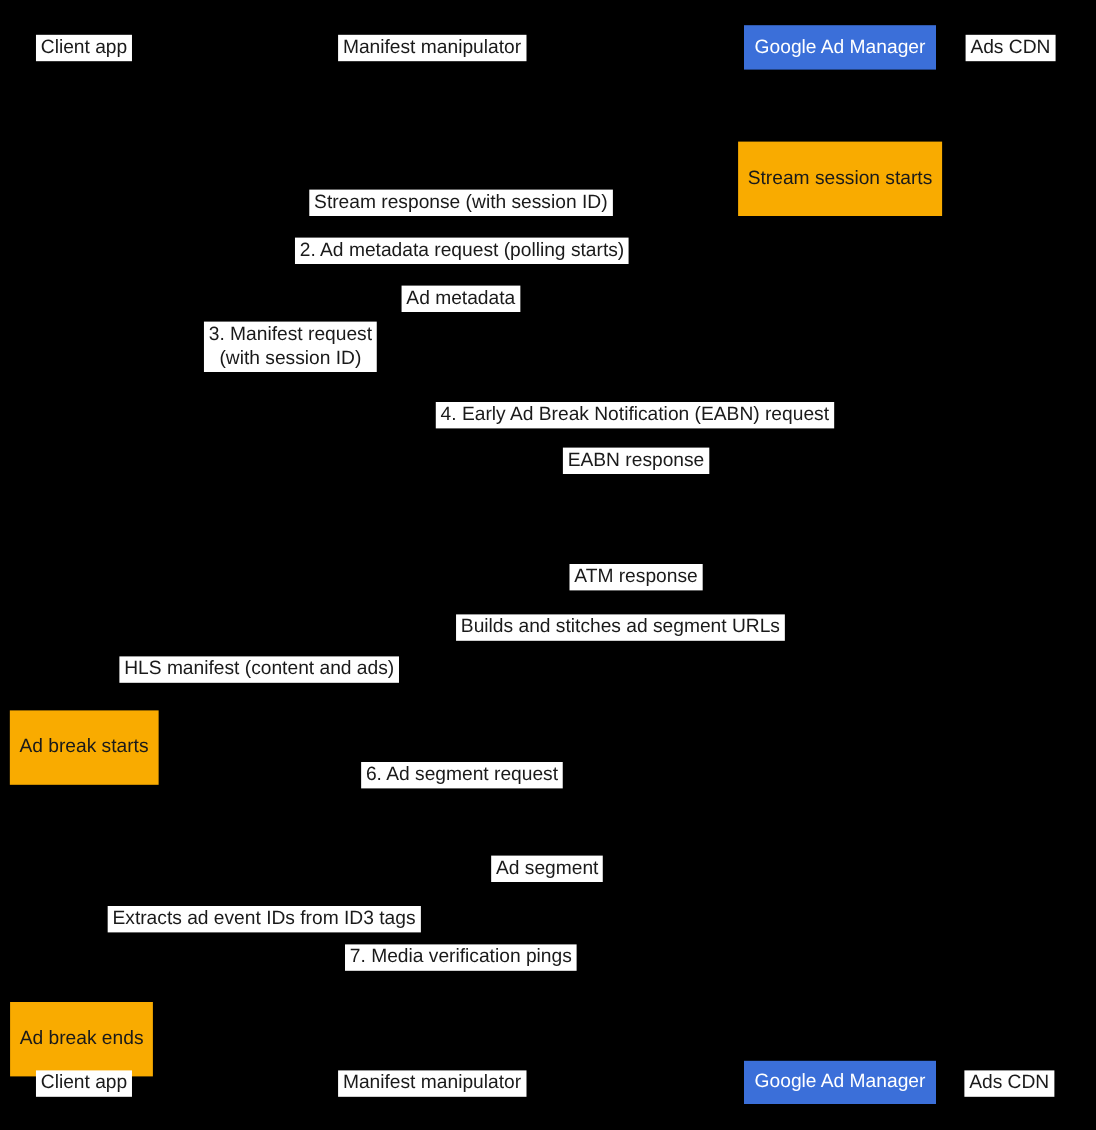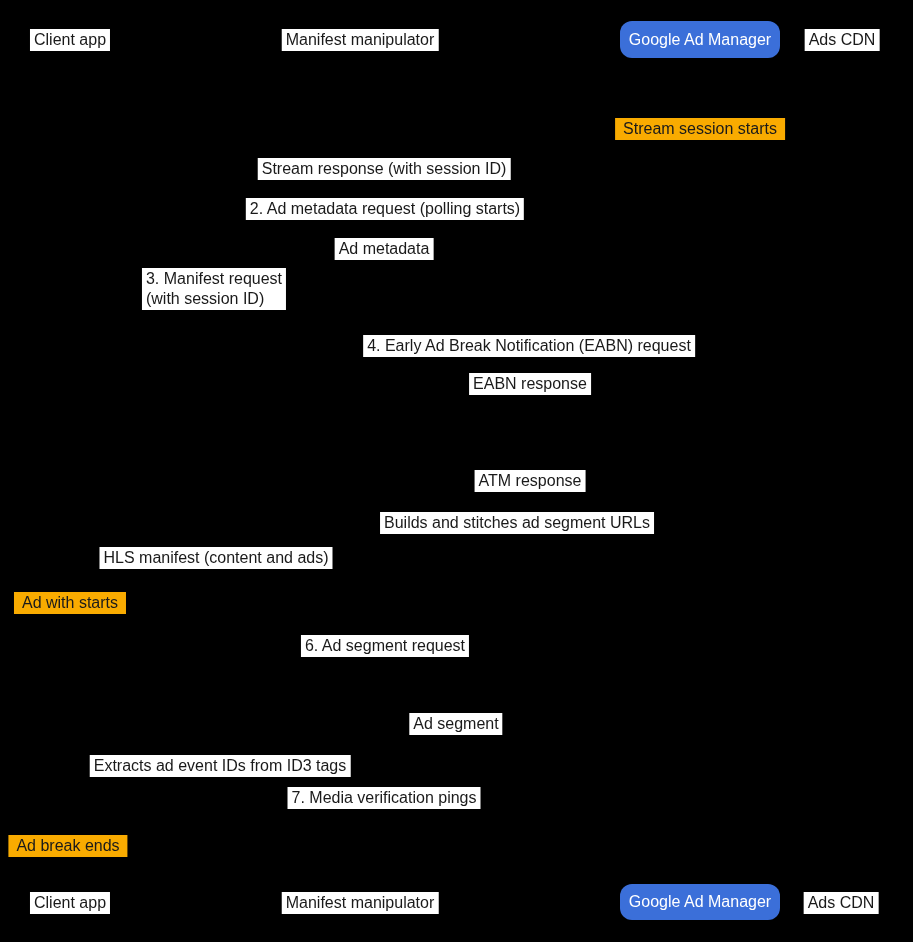--- a/index.html
+++ b/index.html
@@ -12,36 +12,36 @@
   }
   .lbl{
     position:absolute;
     transform:translateX(-50%);
     background:var(--label-bg,#fff);
     color:var(--label-text,#1a1a1a);
     font-size:16px;
     line-height:20px;
     padding:1px 4px;
     white-space:nowrap;
-    text-align:left;
+    text-align:center;
   }
-  .lbl.multi{white-space:normal;width:max-content;}
+  .lbl.multi{white-space:normal;width:max-content;margin-left:28px;}
   .lbl.multi span{display:block;}
   .note{
     background:var(--note-bg,#F9AB00);
     color:var(--label-text,#1a1a1a);
-    padding:1px 8px;
+    padding:21px 8px;
   }
   .gam{
     position:absolute;
     transform:translateX(-50%);
     width:160px;height:37px;
     background:var(--blue,#3B6FD9);
     color:var(--blue-text,#fff);
-    border-radius:12px;
+    border-radius:0;
     display:flex;align-items:center;justify-content:center;
     font-size:16px;
     white-space:nowrap;
   }
 </style>
 </head>
 <body>
 
 <div id="canvas">
 
@@ -68,21 +68,21 @@
 
   <div class="lbl" style="left:530px;top:373px">EABN response</div>
 
 
   <div class="lbl" style="left:530px;top:470px">ATM response</div>
 
   <div class="lbl" style="left:517px;top:512px">Builds and stitches ad segment URLs</div>
 
   <div class="lbl" style="left:216px;top:547px">HLS manifest (content and ads)</div>
 
-  <div class="lbl note" style="left:70px;top:592px">Ad with starts</div>
+  <div class="lbl note" style="left:70px;top:592px">Ad break starts</div>
 
   <div class="lbl" style="left:385px;top:635px">6. Ad segment request</div>
 
 
   <div class="lbl" style="left:456px;top:713px">Ad segment</div>
 
   <div class="lbl" style="left:220px;top:755px">Extracts ad event IDs from ID3 tags</div>
 
   <div class="lbl" style="left:384px;top:787px">7. Media verification pings</div>
 

